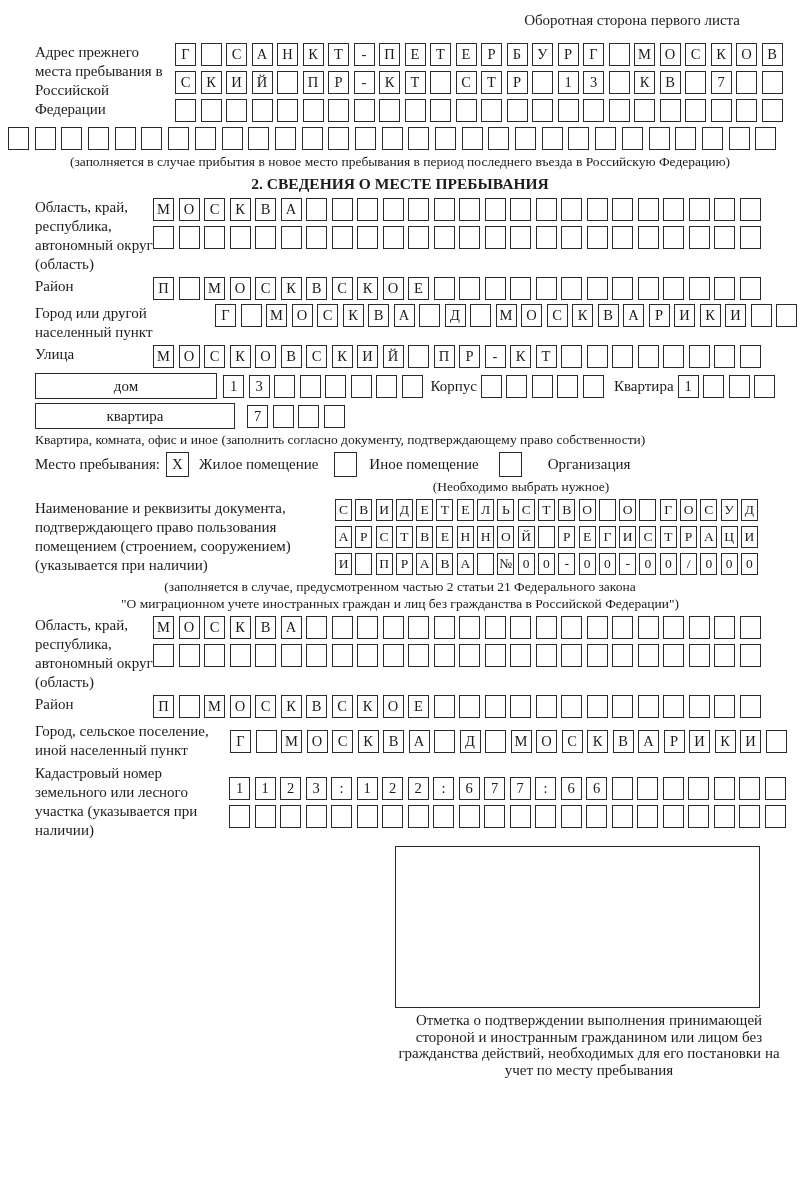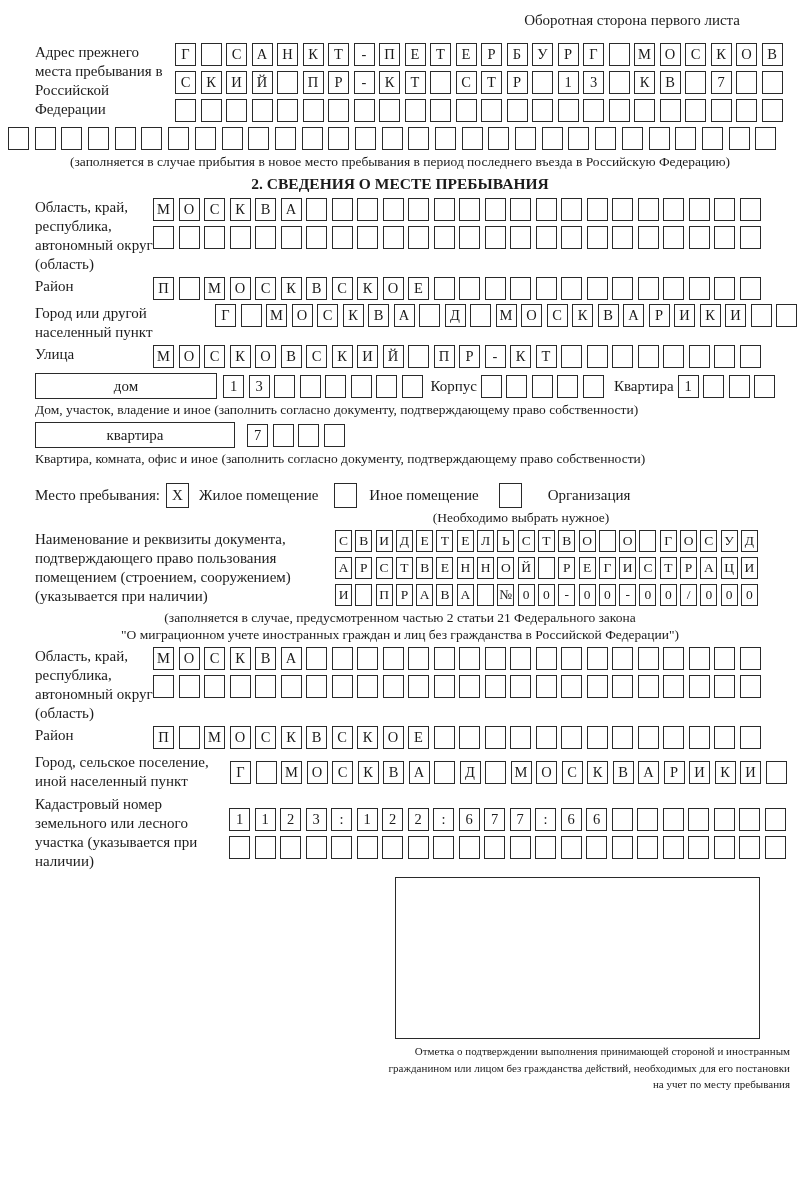--- a/index.html
+++ b/index.html
@@ -17,21 +17,21 @@
   .fboxes.small .cbox{width:17px;height:22px;font-size:13.5px;}
   .wbox{box-sizing:border-box;border:1.6px solid #2a2a2a;height:26px;display:flex;align-items:center;justify-content:center;flex:none;}
   .chk{box-sizing:border-box;width:23px;height:25px;border:1.6px solid #2a2a2a;display:flex;align-items:center;justify-content:center;font-size:15px;flex:none;}
   .caption{font-size:13.5px;line-height:17px;}
   .center{text-align:center;}
   .bold{font-weight:bold;}
   .ml35{margin-left:35px;}
   .w140{width:140px;} .w118{width:118px;} .w124{width:124px;} .w148{width:148px;}
   .w195{width:195px;} .w194{width:194px;} .w300{width:300px;padding-right:40px;box-sizing:border-box;}
   .stamp{box-sizing:border-box;margin:6px 0 0 395px;width:365px;height:162px;border:1.6px solid #2a2a2a;}
-  .stampcap{margin:4px 0 0 388px;width:402px;text-align:right;font-size:11px;line-height:16.5px;}
+  .stampcap{margin:4px 0 0 388px;width:402px;text-align:center;font-size:15px;line-height:16.5px;}
   .inlinegap{display:flex;align-items:center;}
 </style>
 </head>
 <body>
 
 <div class="page">
 
   <div class="hdr">Оборотная сторона первого листа</div>
 
   <div class="frow ml35" style="margin-top:14px;">
@@ -321,34 +321,33 @@
         <span class="cbox"></span>
       </div>
     <div style="margin-left:10px;">Квартира</div>
     <div class="fboxes" style="margin-left:4px;">
         <span class="cbox">1</span>
         <span class="cbox"></span>
         <span class="cbox"></span>
         <span class="cbox"></span>
       </div>
   </div>
-  <div class="caption ml35" style="margin-top:2px;">Дом, участок, владение и иное (заполнить согласно документу, подтверждающему право собственности)</div>
 
   <div class="inlinegap ml35" style="margin-top:4px;">
     <div class="wbox" style="width:200px;">квартира</div>
     <div class="fboxes" style="margin-left:12px;">
         <span class="cbox">7</span>
         <span class="cbox"></span>
         <span class="cbox"></span>
         <span class="cbox"></span>
       </div>
   </div>
   <div class="caption ml35" style="margin-top:2px;">Квартира, комната, офис и иное (заполнить согласно документу, подтверждающему право собственности)</div>
 
-  <div class="inlinegap ml35" style="margin-top:16px;align-items:center;">
+  <div class="inlinegap ml35" style="margin-top:4px;align-items:center;">
     <div>Место пребывания:</div>
     <div class="chk" style="margin-left:6px;">X</div>
     <div style="margin-left:10px;">Жилое помещение</div>
     <div class="chk" style="margin-left:16px;"></div>
     <div style="margin-left:12px;">Иное помещение</div>
     <div class="chk" style="margin-left:20px;"></div>
     <div style="margin-left:26px;">Организация</div>
   </div>
   <div class="caption" style="margin:1px 0 0 242px;text-align:center;">(Необходимо выбрать нужное)</div>
 

